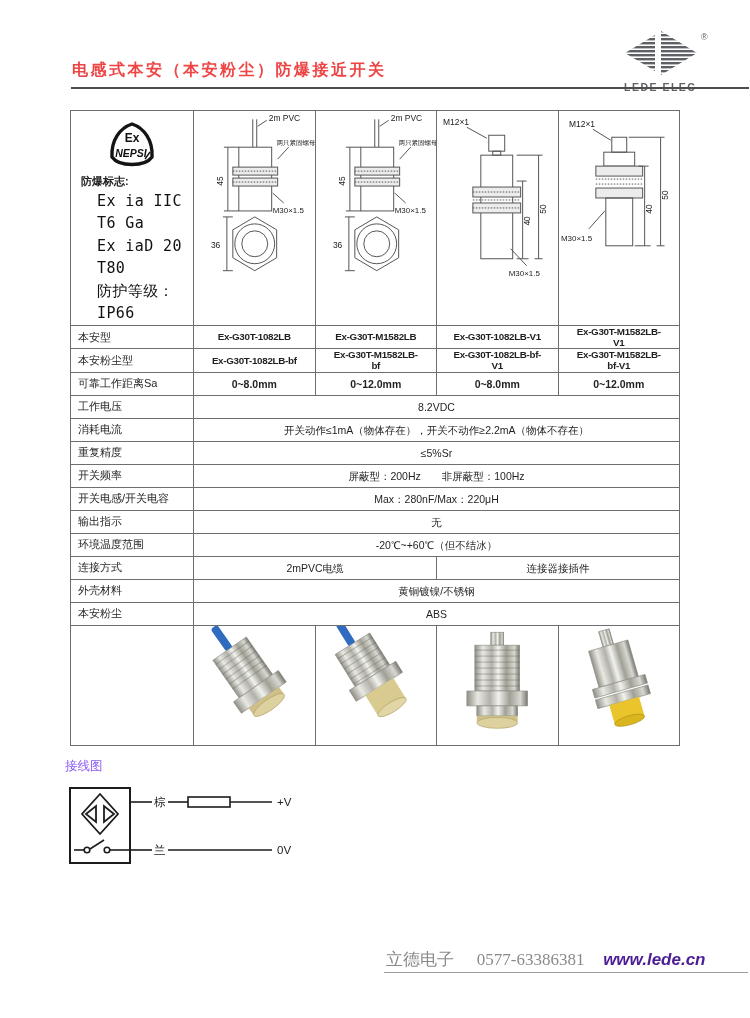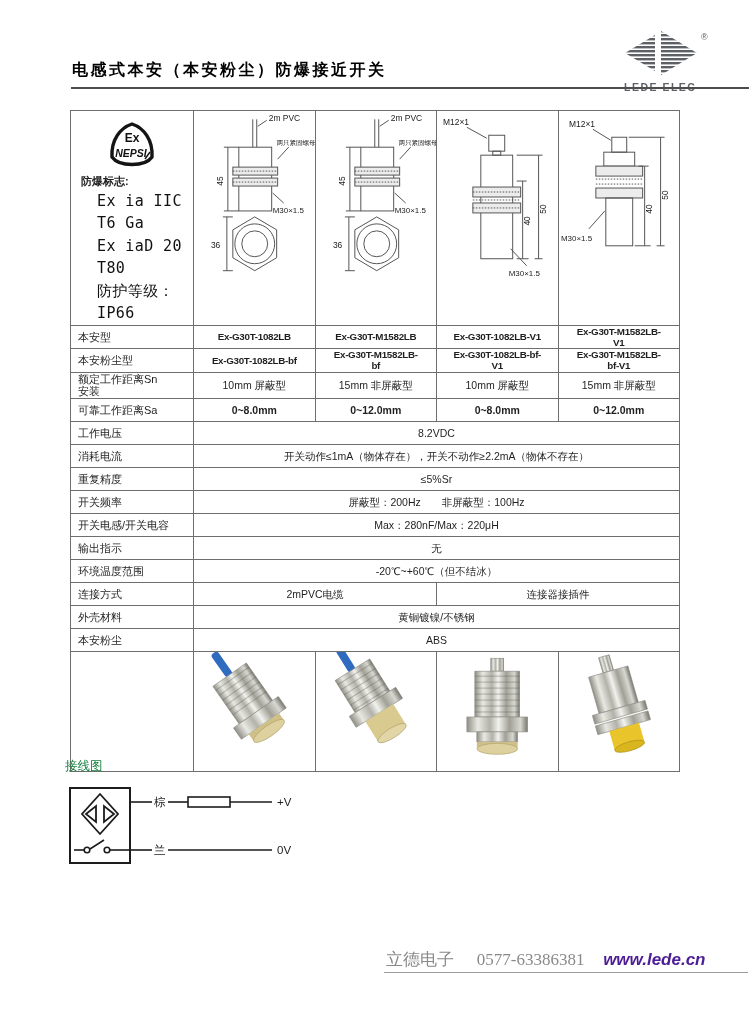--- a/index.html
+++ b/index.html
@@ -1,38 +1,38 @@
 <!DOCTYPE html>
 <html><head>
 <meta charset="utf-8">
 <style>
   html,body{margin:0;padding:0;background:#fff;}
   .page{position:relative;width:750px;height:1018px;background:#fff;overflow:hidden;
         font-family:"Liberation Sans",sans-serif;color:#2e2e2e;}
   .title{position:absolute;left:72px;top:60px;font-family:"Liberation Serif",serif;
-         font-size:16px;font-weight:bold;letter-spacing:2.5px;color:#000000;}
+         font-size:16px;font-weight:bold;letter-spacing:2.5px;color:#ef4444;}
   .header-rule{position:absolute;left:71px;top:87px;width:678px;height:2px;background:#4d4d4d;}
   .logo{position:absolute;left:610px;top:30px;width:110px;text-align:center;}
   .logo-text{font-size:10.5px;font-weight:bold;letter-spacing:1.5px;color:#5e6267;margin-top:1px;text-align:left;padding-left:14px;}
   .spec-table{position:absolute;left:70px;top:110px;width:609px;border-collapse:collapse;table-layout:fixed;}
   .spec-table td{border:1px solid #6e6e6e;font-size:10.5px;text-align:center;vertical-align:middle;
                  padding:0 14px;height:22px;line-height:1.15;color:#1f1f1f;overflow:hidden;}
   .spec-table{border:1px solid #4d4d4d;}
   td.lbl{text-align:left;padding-left:7px;font-size:11px;}
   td.model{font-weight:bold;font-size:9.8px;letter-spacing:-0.3px;margin-top:24px;}
   td.bold{font-weight:bold;}
   tr.r-draw td{height:169px;vertical-align:top;padding:0;}
   tr.r-photo td{height:119px;padding:0;}
   .draw{display:block;width:100%;height:169px;}
   .photo{display:block;width:100%;height:119px;}
   .cert-mark{display:block;margin:10px auto 2px auto;}
   .cert-label{font-size:11px;font-weight:bold;margin:4px 0 2px 10px;text-align:left;}
   .cert-line{font-family:"DejaVu Sans Mono",monospace;font-size:15px;letter-spacing:0.4px;
              margin-left:10px;text-align:left;line-height:1.5;color:#111;padding-left:16px;}
-  .wiring-title{position:absolute;left:65px;top:758px;font-size:12.5px;color:#15803d;}
+  .wiring-title{position:absolute;left:65px;top:758px;font-size:12.5px;color:#8b5cf6;}
   .wiring-svg{position:absolute;left:60px;top:778px;}
   .footer{position:absolute;left:386px;top:948px;font-size:17px;color:#8a8a8a;white-space:nowrap;}
   .footer .co,.footer .ph{font-family:"Liberation Serif",serif;}
   .footer .ph{margin-left:18px;}
   .footer .site{margin-left:14px;font-weight:bold;font-style:italic;color:#4c1d95;
                 font-family:"Liberation Sans",sans-serif;}
   .footer-rule{position:absolute;left:384px;top:972px;width:364px;height:1px;background:#9c9c9c;}
   svg text{font-family:"Liberation Sans",sans-serif;}
 </style>
 </head>
@@ -210,27 +210,20 @@
       <td class="model">Ex-G30T-M1582LB</td>
       <td class="model">Ex-G30T-1082LB-V1</td>
       <td class="model">Ex-G30T-M1582LB-V1</td>
     </tr>
     <tr>
       <td class="lbl">本安粉尘型</td>
       <td class="model">Ex-G30T-1082LB-bf</td>
       <td class="model">Ex-G30T-M1582LB-bf</td>
       <td class="model">Ex-G30T-1082LB-bf-V1</td>
       <td class="model">Ex-G30T-M1582LB-bf-V1</td>
-    </tr>
-    <tr>
-      <td class="lbl">额定工作距离Sn　安装</td>
-      <td>10mm 屏蔽型</td>
-      <td>15mm 非屏蔽型</td>
-      <td>10mm 屏蔽型</td>
-      <td>15mm 非屏蔽型</td>
     </tr>
     <tr>
       <td class="lbl">可靠工作距离Sa</td>
       <td class="bold">0~8.0mm</td>
       <td class="bold">0~12.0mm</td>
       <td class="bold">0~8.0mm</td>
       <td class="bold">0~12.0mm</td>
     </tr>
     <tr>
       <td class="lbl">工作电压</td>

